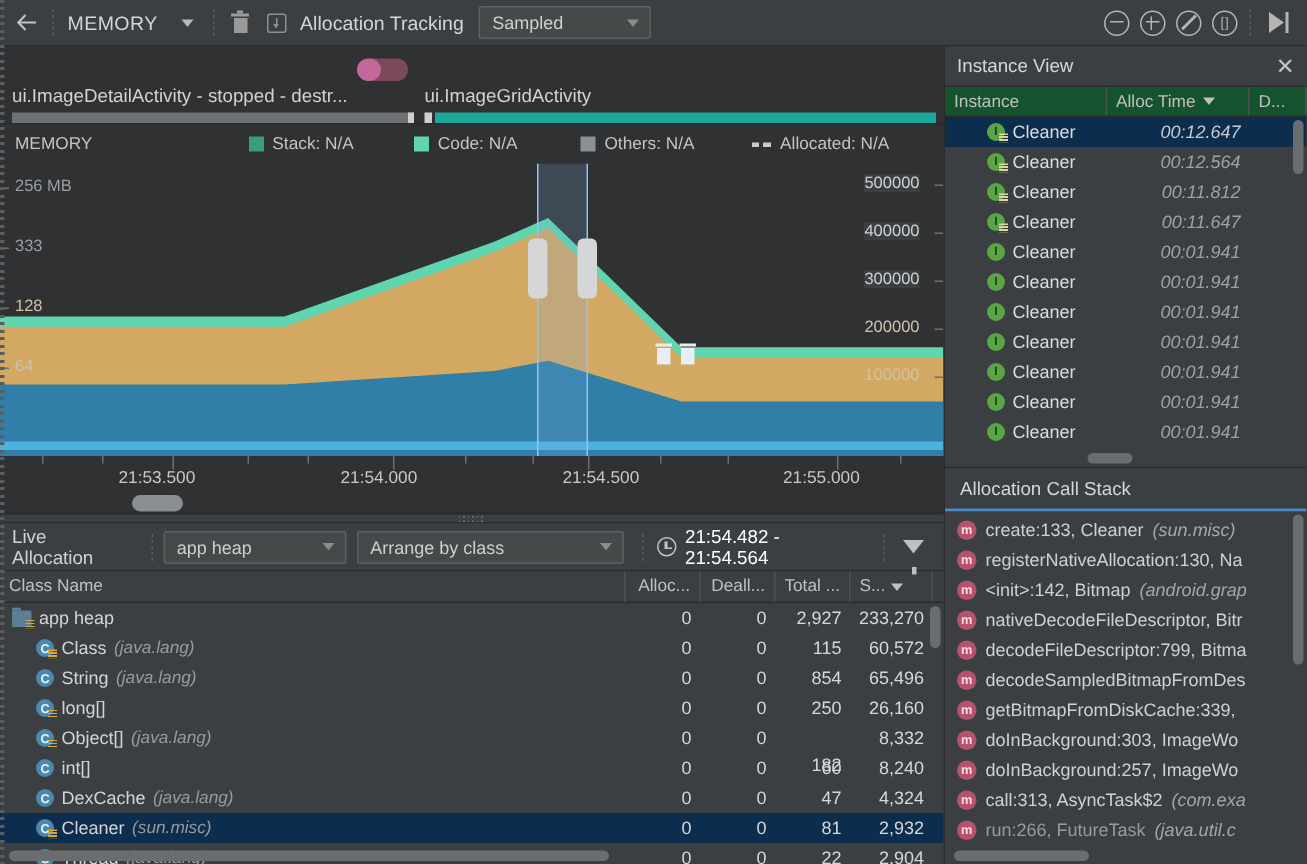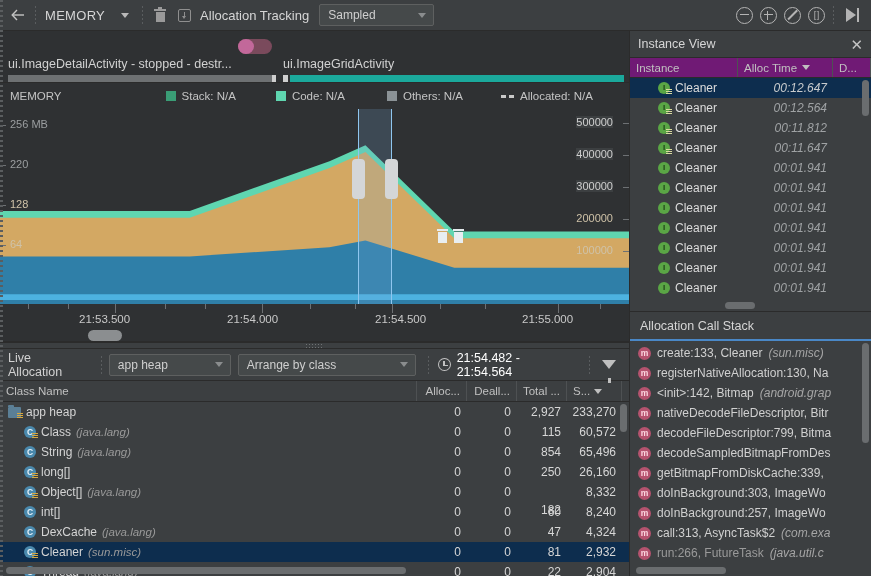--- a/index.html
+++ b/index.html
@@ -212,21 +212,21 @@
     background: repeating-linear-gradient(to bottom, #d9a93f 0 1px, transparent 1px 2px);}
 
   
   .panel-head {
     height: 27px; min-height:27px; display:flex; align-items:center; justify-content:space-between;
     padding: 0 8px; background:#3c3f41; border-bottom:1px solid #2b2b2b;
   }
   .panel-title { font-size:12.5px; color:#d6d6d6; }
   .xbtn { font-size:15px; color:#c4c4c4; cursor:pointer; line-height:1; }
   .ihead {
-    height: 20px; min-height:20px; display:flex; background:#701a75; border-bottom:1px solid #2b2b2b;
+    height: 20px; min-height:20px; display:flex; background:#14532d; border-bottom:1px solid #2b2b2b;
     font-size:11.5px; color:#c0c0c0;
   }
   .ilist { flex:1; overflow:hidden; background:#3c3f41; position:relative; }
   .irow { display:flex; height:20px; align-items:center; font-size:12px; }
   .irow.selected { background:#0d2d4e; }
   .icell { display:flex; align-items:center; padding:0 6px; overflow:hidden; white-space:nowrap; }
   .icell.name { gap:5px; color:#dcdcdc; }
   .icell.time { justify-content:flex-end; color:#9fa2a4; font-style:italic; }
   .irow.selected .icell.time { color:#c8cbcd; }
   .inst-ico {
@@ -366,21 +366,21 @@
           <path d="M0,96 L190,96 L330,52 L366,38 L455,114 L630,114 L630,172 L0,172 Z" fill="#d3a863"></path>
 
           <path d="M0,130 L190,130 L330,122 L366,116 L455,140 L630,140 L630,172 L0,172 Z" fill="#2f7fa8"></path>
 
           <path d="M0,166 L630,166" stroke="#4db2e0" stroke-width="5" fill="none"></path>
         </svg>
 
         <span class="tickmark" style="left:0;  top:16px;"></span>
         <span class="ylabel" style="left:10px; top:9px;">256 MB</span>
         <span class="tickmark" style="left:0;  top:56px;"></span>
-        <span class="ylabel" style="left:10px; top:49px;">220</span>
+        <span class="ylabel" style="left:10px; top:49px;">333</span>
         <span class="tickmark" style="left:0;  top:96px;"></span>
         <span class="ylabel inside" style="left:10px; top:89px;">128</span>
         <span class="tickmark" style="left:0;  top:136px;"></span>
         <span class="ylabel inside2" style="left:10px; top:129px;">64</span>
 
         <span class="ylabel right" style="right:16px; top:7px;">500000</span>
         <span class="tickmark" style="right:0; top:14px;"></span>
         <span class="ylabel right" style="right:16px; top:39px;">400000</span>
         <span class="tickmark" style="right:0; top:46px;"></span>
         <span class="ylabel right" style="right:16px; top:71px;">300000</span>

